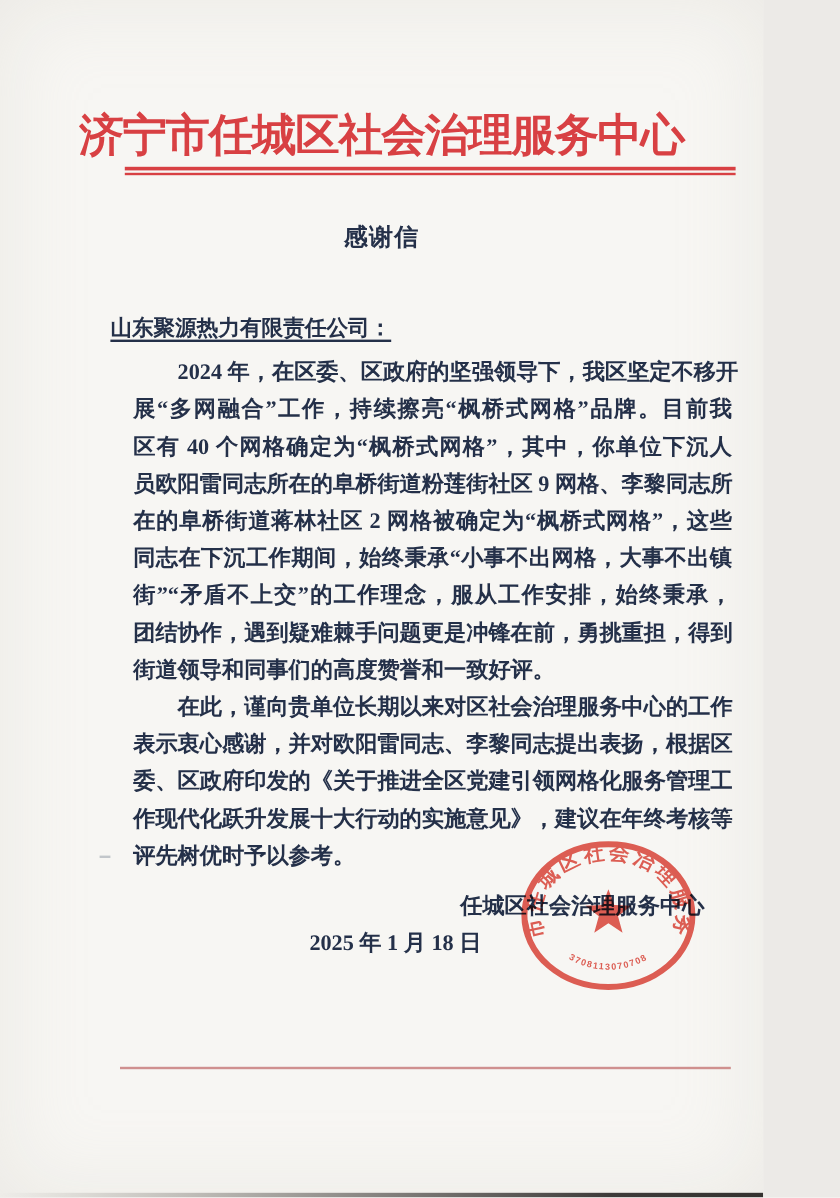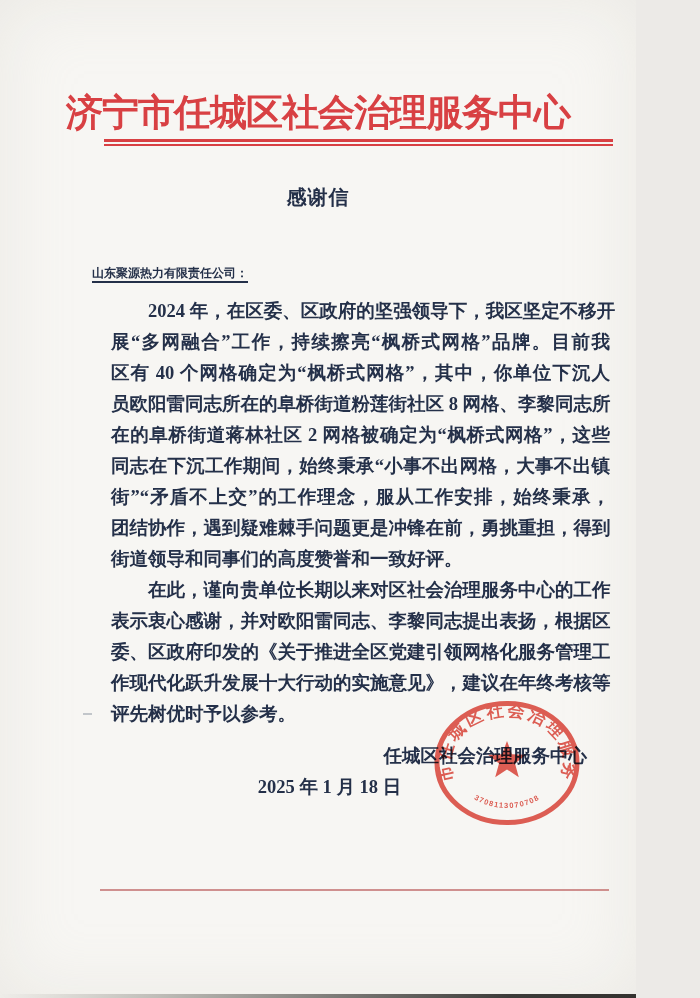--- a/index.html
+++ b/index.html
@@ -39,21 +39,21 @@
   }
   .letter-title{
     position:absolute;top:184px;left:0;right:0;
     text-align:center;
     font-size:20px;font-weight:700;
     color:var(--ink);
     letter-spacing:1px;
   }
   .salutation{
     position:absolute;top:258px;left:92px;width:518px;
-    font-size:12px;font-weight:700;line-height:31px;
+    font-size:18px;font-weight:700;line-height:31px;
     color:var(--ink);
     white-space:nowrap;
   }
   .salutation span{
     text-decoration:underline;
     text-underline-offset:4px;
     text-decoration-thickness:1.5px;
   }
   #letter-body{
     position:absolute;top:296px;left:92px;width:518px;
@@ -117,21 +117,21 @@
   <div class="letter-title">感谢信</div>
 
   <div class="salutation">
     <span>山东聚源热力有限责任公司：</span>
   </div>
 
   <div id="letter-body">
       <div class="line first">2024 年，在区委、区政府的坚强领导下，我区坚定不移开</div>
       <div class="line">展“多网融合”工作，持续擦亮“枫桥式网格”品牌。目前我</div>
       <div class="line">区有 40 个网格确定为“枫桥式网格”，其中，你单位下沉人</div>
-      <div class="line">员欧阳雷同志所在的阜桥街道粉莲街社区 8 网格、李黎同志所</div>
+      <div class="line">员欧阳雷同志所在的阜桥街道粉莲街社区 9 网格、李黎同志所</div>
       <div class="line">在的阜桥街道蒋林社区 2 网格被确定为“枫桥式网格”，这些</div>
       <div class="line">同志在下沉工作期间，始终秉承“小事不出网格，大事不出镇</div>
       <div class="line">街”“矛盾不上交”的工作理念，服从工作安排，始终秉承，</div>
       <div class="line">团结协作，遇到疑难棘手问题更是冲锋在前，勇挑重担，得到</div>
       <div class="line plast">街道领导和同事们的高度赞誉和一致好评。</div>
       <div class="line first">在此，谨向贵单位长期以来对区社会治理服务中心的工作</div>
       <div class="line">表示衷心感谢，并对欧阳雷同志、李黎同志提出表扬，根据区</div>
       <div class="line">委、区政府印发的《关于推进全区党建引领网格化服务管理工</div>
       <div class="line">作现代化跃升发展十大行动的实施意见》，建议在年终考核等</div>
       <div class="line plast">评先树优时予以参考。</div>

